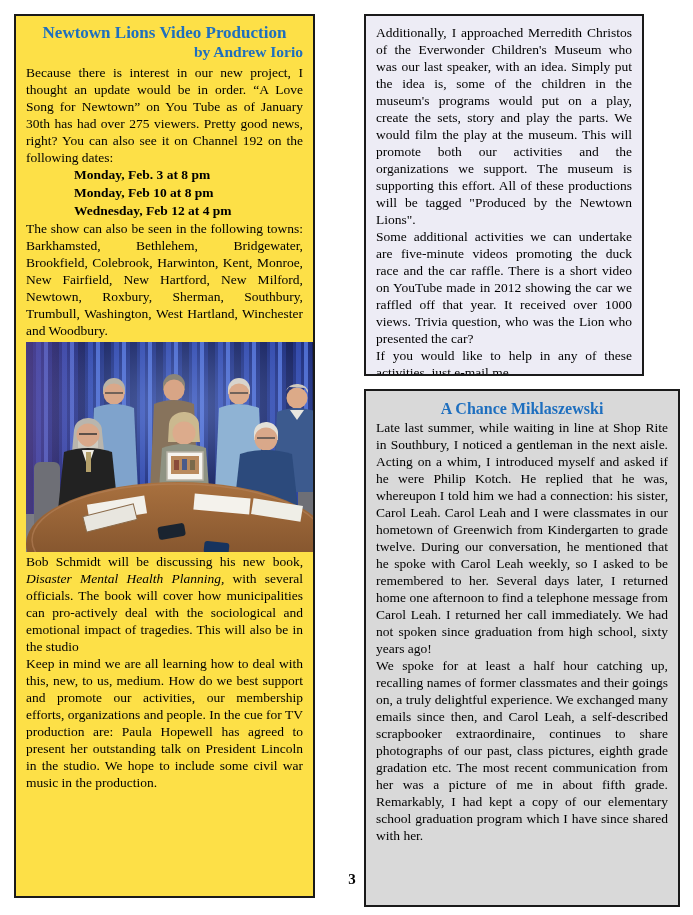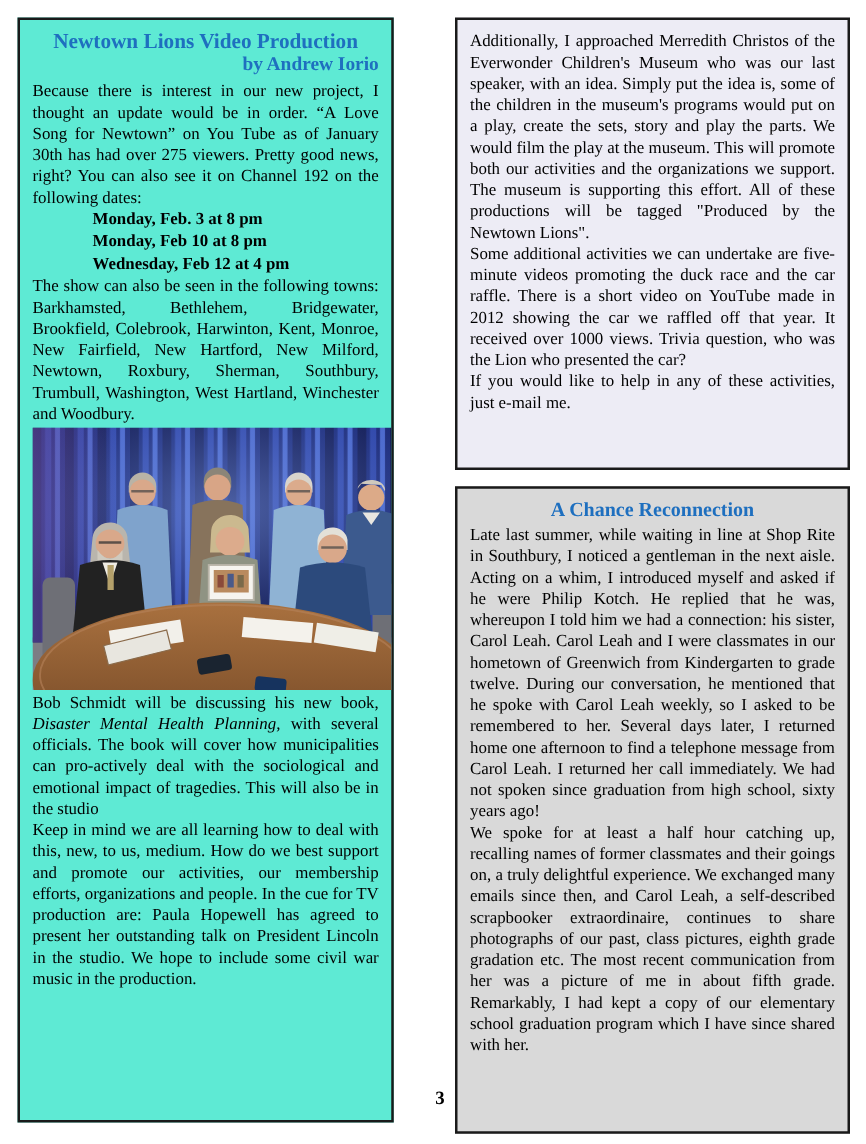--- a/index.html
+++ b/index.html
@@ -1,22 +1,22 @@
 <!DOCTYPE html>
 <html><head>
 <meta charset="utf-8">
 <style>
   html,body{margin:0;padding:0;}
   body{
     width:693px;height:915px;position:relative;background:#ffffff;
     font-family:"Liberation Serif","DejaVu Serif",serif;color:#000;
   }
   .box{position:absolute;border:2px solid #1a1a1a;box-sizing:border-box;overflow:hidden;padding:5px 10px 6px;}
-  #left-box{left:14px;top:14px;width:301px;height:884px;background:#5eead4;}
-  #right-top-box{left:364px;top:14px;width:316px;height:362px;background:#edecf5;}
+  #left-box{left:14px;top:14px;width:301px;height:884px;background:#fde047;}
+  #right-top-box{left:364px;top:14px;width:280px;height:362px;background:#edecf5;}
   #right-bottom-box{left:364px;top:389px;width:316px;height:518px;background:#d9d9d9;}
   .title{color:#1e6fbf;text-align:center;font-weight:bold;font-size:17px;line-height:1.25;margin:1px 0 0;}
   .subtitle{color:#1e6fbf;text-align:right;font-weight:bold;font-size:15.5px;line-height:1.2;margin:0 0 2px;}
   #right-bottom-box .title{font-size:16px;margin-top:3px;}
   #right-bottom-box .subtitle{font-size:14px;margin-bottom:3px;}
   p.body{font-size:13.5px;line-height:17px;text-align:justify;margin:0;}
   .gap{margin-top:16px;}
   .schedule div{font-weight:bold;font-size:13.5px;line-height:18px;margin-left:48px;}
   .caption{font-style:italic;font-size:13.5px;line-height:17.5px;text-align:left;margin:3px 0 0;}
   .photo{display:block;width:305px;height:210px;margin:3px 0 1px;}
@@ -126,18 +126,18 @@
   <p class="body gap">Keep in mind we are all learning how to deal with this, new, to us, medium. How do we best support and promote our activities, our membership efforts, organizations and people.  In the cue for TV production are: Paula Hopewell has agreed to present her outstanding talk on President Lincoln in the studio. We hope to include some civil war music in the production.</p>
 </div>
 
 <div class="box" id="right-top-box">
   <p class="body" style="margin-top:3px;">Additionally, I approached Merredith Christos of the Everwonder Children's Museum who was our last speaker, with an idea. Simply put the idea is, some of the children in the museum's programs would put on a play, create the sets, story and play the parts. We would film the play at the museum. This will promote both our activities and the organizations we support.  The museum is supporting this effort.  All of these productions will be tagged "Produced by the Newtown Lions".</p>
   <p class="body gap">Some additional activities we can undertake are five-minute videos promoting the duck race and the car raffle. There is a short video on YouTube made in 2012 showing the car we raffled off that year. It received over 1000 views. Trivia question, who was the Lion who presented the car?</p>
   <p class="body gap">If you would like to help in any of these activities, just e-mail me.</p>
 </div>
 
 <div class="box" id="right-bottom-box">
-  <div class="title">A Chance Reconnection</div>
+  <div class="title">A Chance Miklaszewski</div>
   <p class="body">Late last summer, while waiting in line at Shop Rite in Southbury, I noticed a gentleman in the next aisle.  Acting on a whim, I introduced myself and asked if he were Philip Kotch.  He replied that he was, whereupon I told him we had a connection: his sister, Carol Leah.  Carol Leah and I were classmates in our hometown of Greenwich from Kindergarten to grade twelve.  During our conversation, he mentioned that he spoke with Carol Leah weekly, so I asked to be remembered to her.  Several days later, I returned home one afternoon to find a telephone message from Carol Leah.  I returned her call immediately.  We had not spoken since graduation from high school, sixty years ago!</p>
   <p class="body gap">We spoke for at least a half hour catching up, recalling names of former classmates and their goings on, a truly delightful experience.  We exchanged many emails since then, and Carol Leah, a self-described scrapbooker extraordinaire, continues to share photographs of our past, class pictures, eighth grade gradation etc.  The most recent communication from her was a picture of me in about fifth grade.  Remarkably, I had kept a copy of our elementary school graduation program which I have since shared with her.</p>
 </div>
 
 <div id="page-number">3</div>
 
 </body></html>

